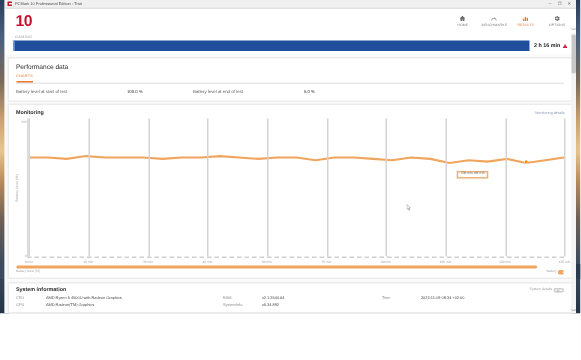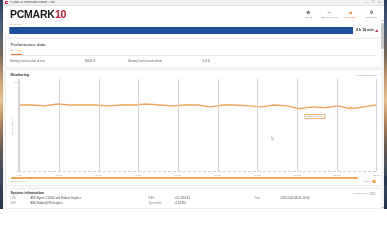--- a/index.html
+++ b/index.html
@@ -257,21 +257,20 @@
     <div class="tb-title">PCMark 10 Professional Edition - Trial</div>
     <div class="tb-controls">
       <div class="tb-btn">─</div>
       <div class="tb-btn">❐</div>
       <div class="tb-btn close">✕</div>
     </div>
   </div>
 
   <div class="header">
     <div class="logo">
-      <span class="logo-pc">PCMARK</span>
       <span class="logo-10">10</span>
     </div>
 
     <div class="nav">
 
       <div class="nav-item">
         <svg class="nav-ico" viewBox="0 0 24 24" fill="currentColor">
           <path d="M12 3L2 12h3v9h6v-6h2v6h6v-9h3z"></path>
         </svg>
         <span class="nav-label">HOME</span>

